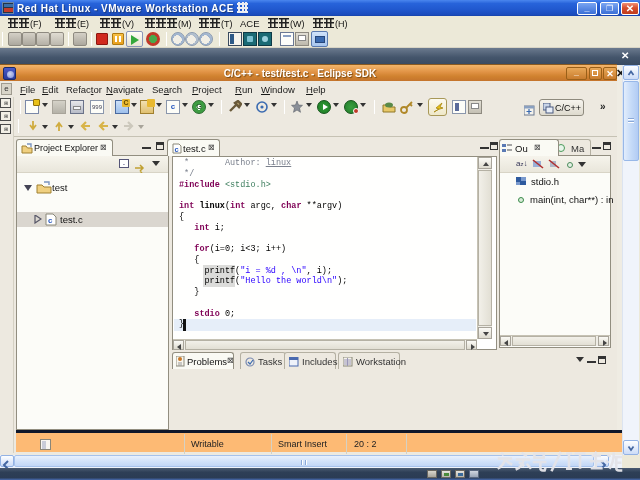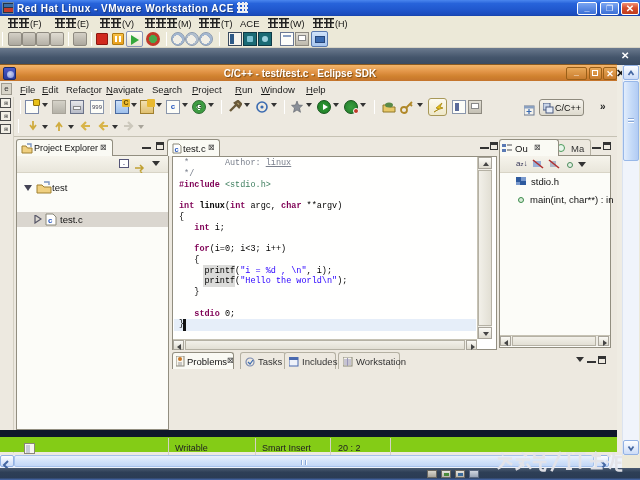--- a/index.html
+++ b/index.html
@@ -420,21 +420,21 @@
         <rect x="0" y="0" width="9" height="9" fill="#f4f2ea" stroke="#8a8878"></rect>
         <path d="M1 3 h7 M1 5 h7 M1 7 h7 M4.5 1 v8" stroke="#9a96b8" stroke-width="1"></path>
       </svg>
   <div class="ab" style="left:17px;top:3px;font-size:9.5px;color:#333">Workstation</div>
  </div>
  <div class="ab" style="left:404px;top:5px;width:0;height:0;border-left:4px solid transparent;border-right:4px solid transparent;border-top:5px solid #333"></div>
  <div class="ab" style="left:415px;top:4px;width:9px;height:7px;border-bottom:2px solid #333"></div>
  <div class="ab" style="left:426px;top:4px;width:8px;height:8px;border:1.4px solid #333;border-top:3px solid #333"></div>
 </div>
 
-<div class="ab" style="left:0;top:430px;width:617px;height:22px;background:#84cc16;border-top:7px solid #0f172a">
+<div class="ab" style="left:16px;top:430px;width:617px;height:22px;background:#fdba74;border-top:3px solid #0f172a">
  <div class="ab" style="left:24px;top:6px;width:11px;height:11px;background:#f8f6f0;border:1px solid #8a8678">
       <div class="ab" style="left:1px;top:1px;width:4px;height:8px;background:#c8ccd8"></div>
     </div>
  <div class="ab" style="left:168px;top:1px;width:1px;height:20px;background:#D5D1C4"></div>
  <div class="ab" style="left:175px;top:6px;font-size:9px;color:#222">Writable</div>
  <div class="ab" style="left:255px;top:1px;width:1px;height:20px;background:#D5D1C4"></div>
  <div class="ab" style="left:262px;top:6px;font-size:9px;color:#222">Smart Insert</div>
  <div class="ab" style="left:330px;top:1px;width:1px;height:20px;background:#D5D1C4"></div>
  <div class="ab" style="left:338px;top:6px;font-size:9px;color:#222">20 : 2</div>
  <div class="ab" style="left:390px;top:1px;width:1px;height:20px;background:#D5D1C4"></div>

